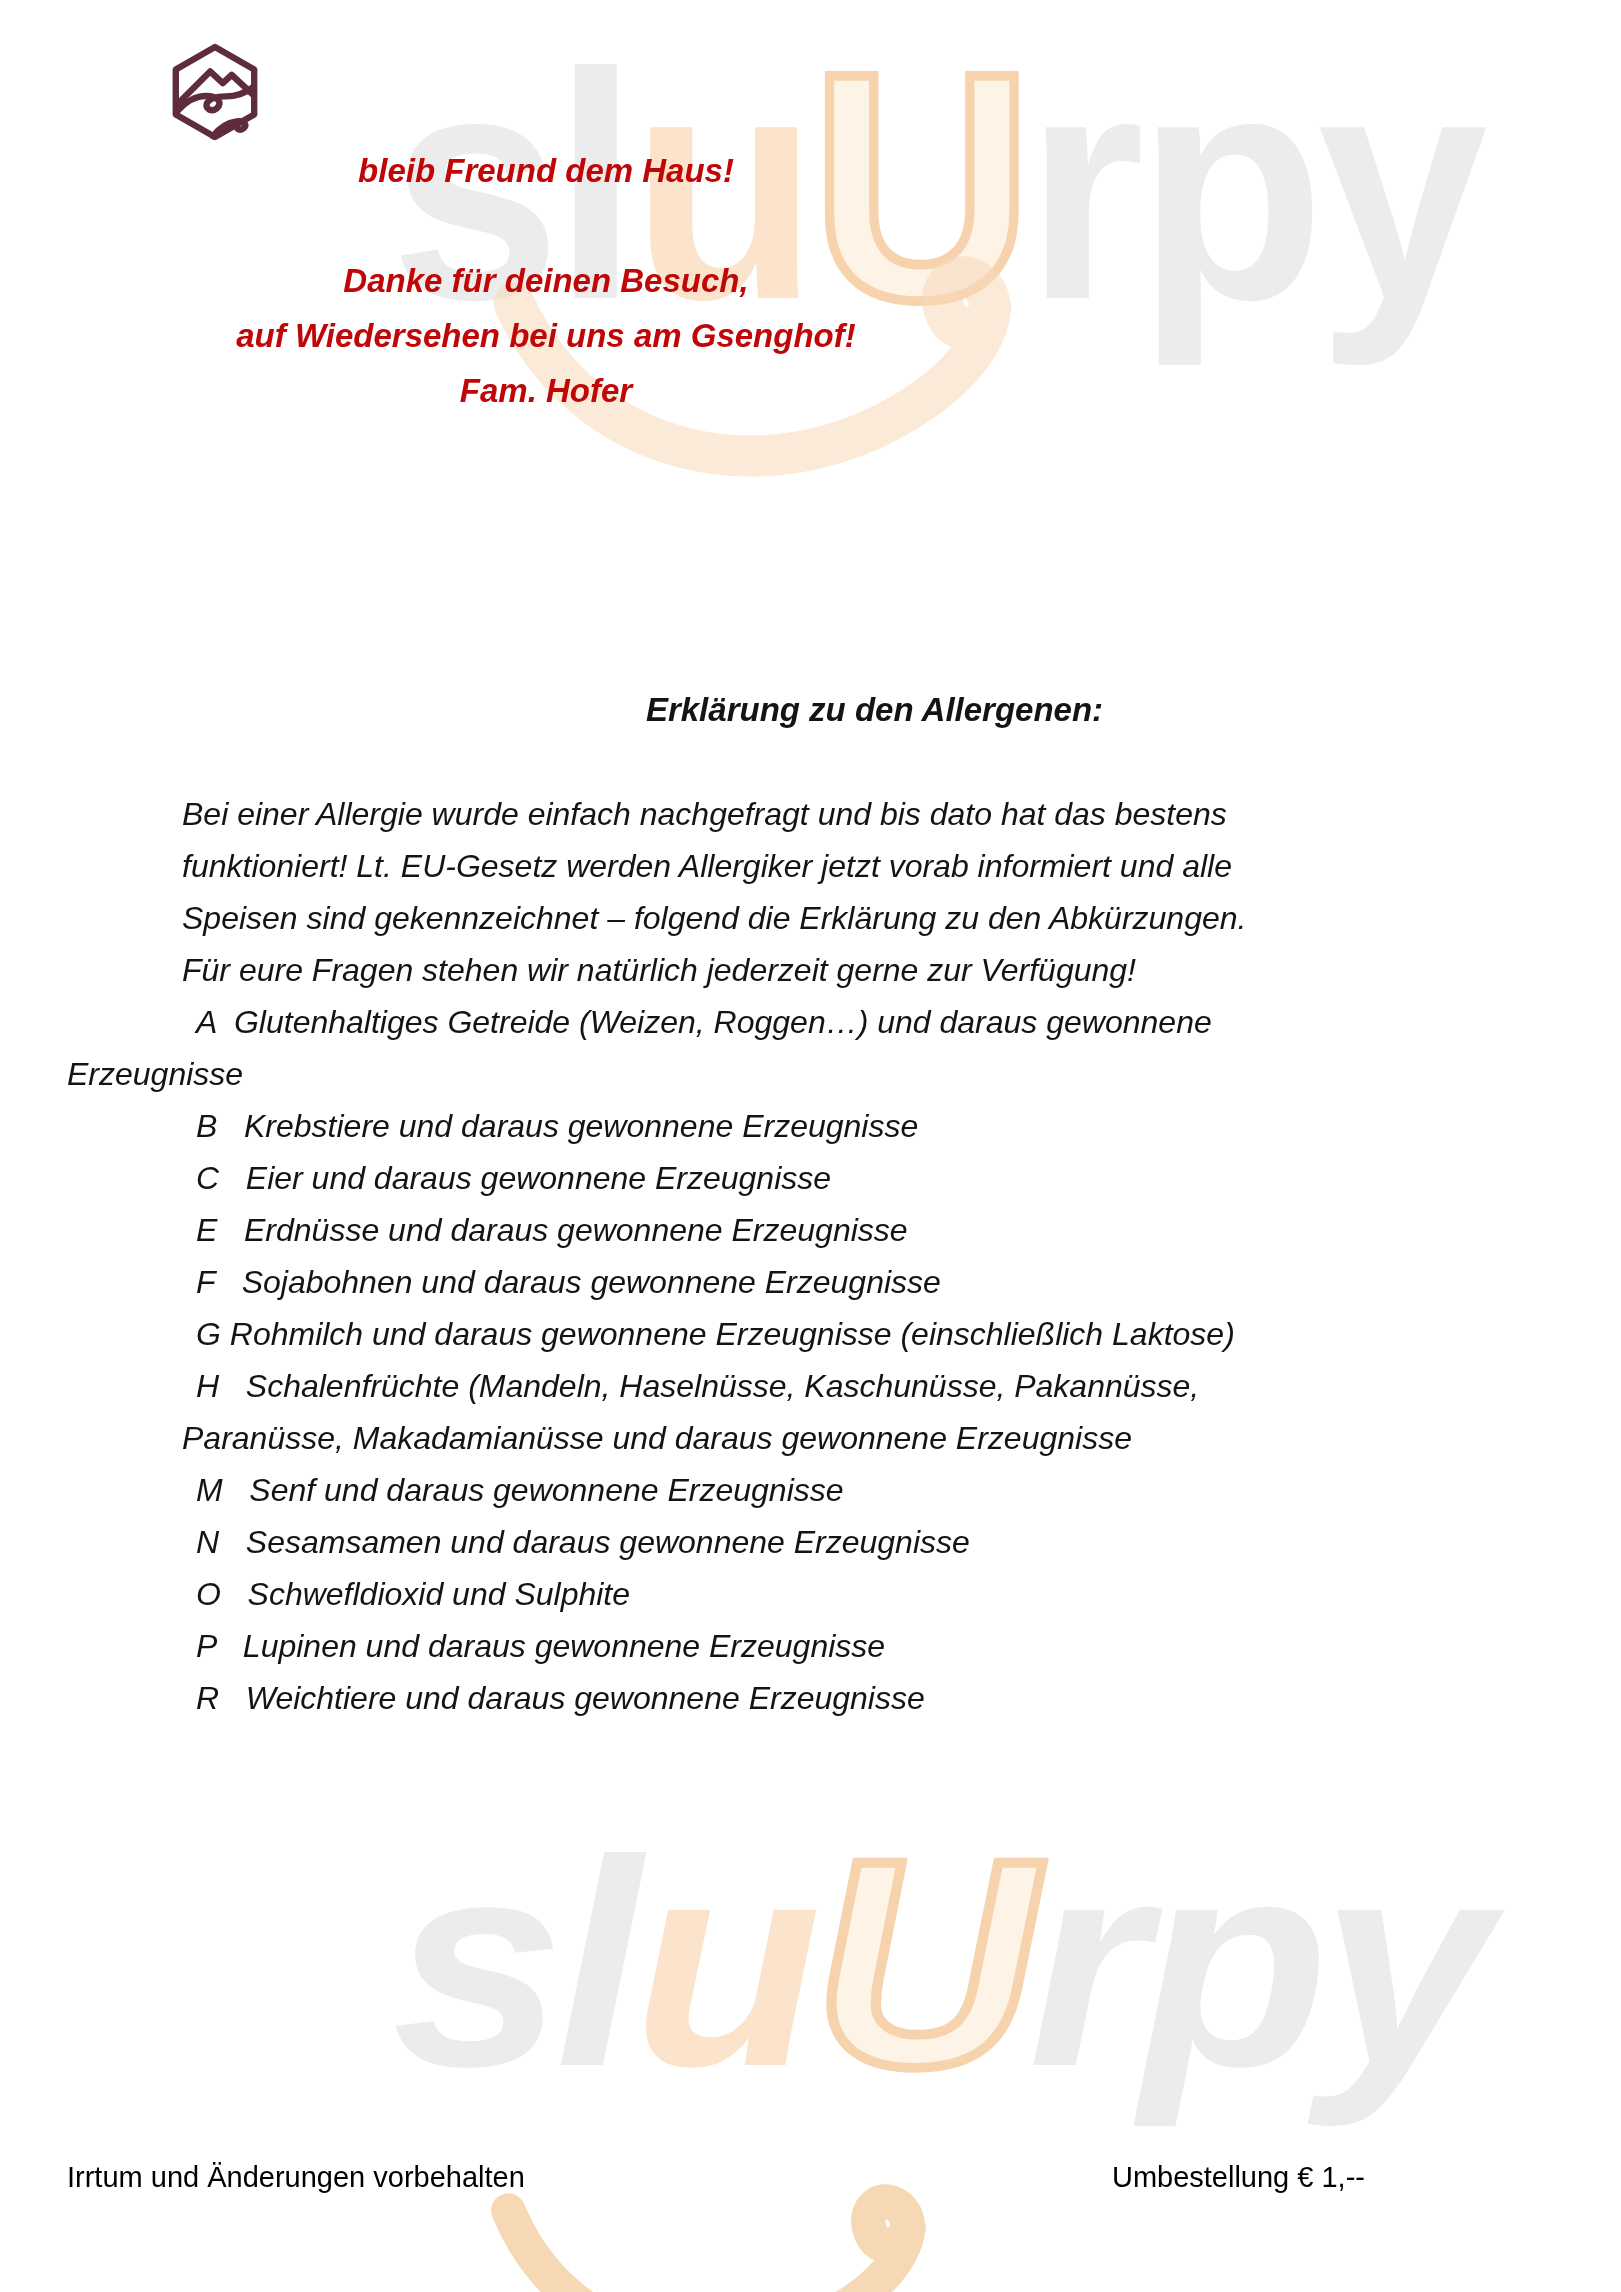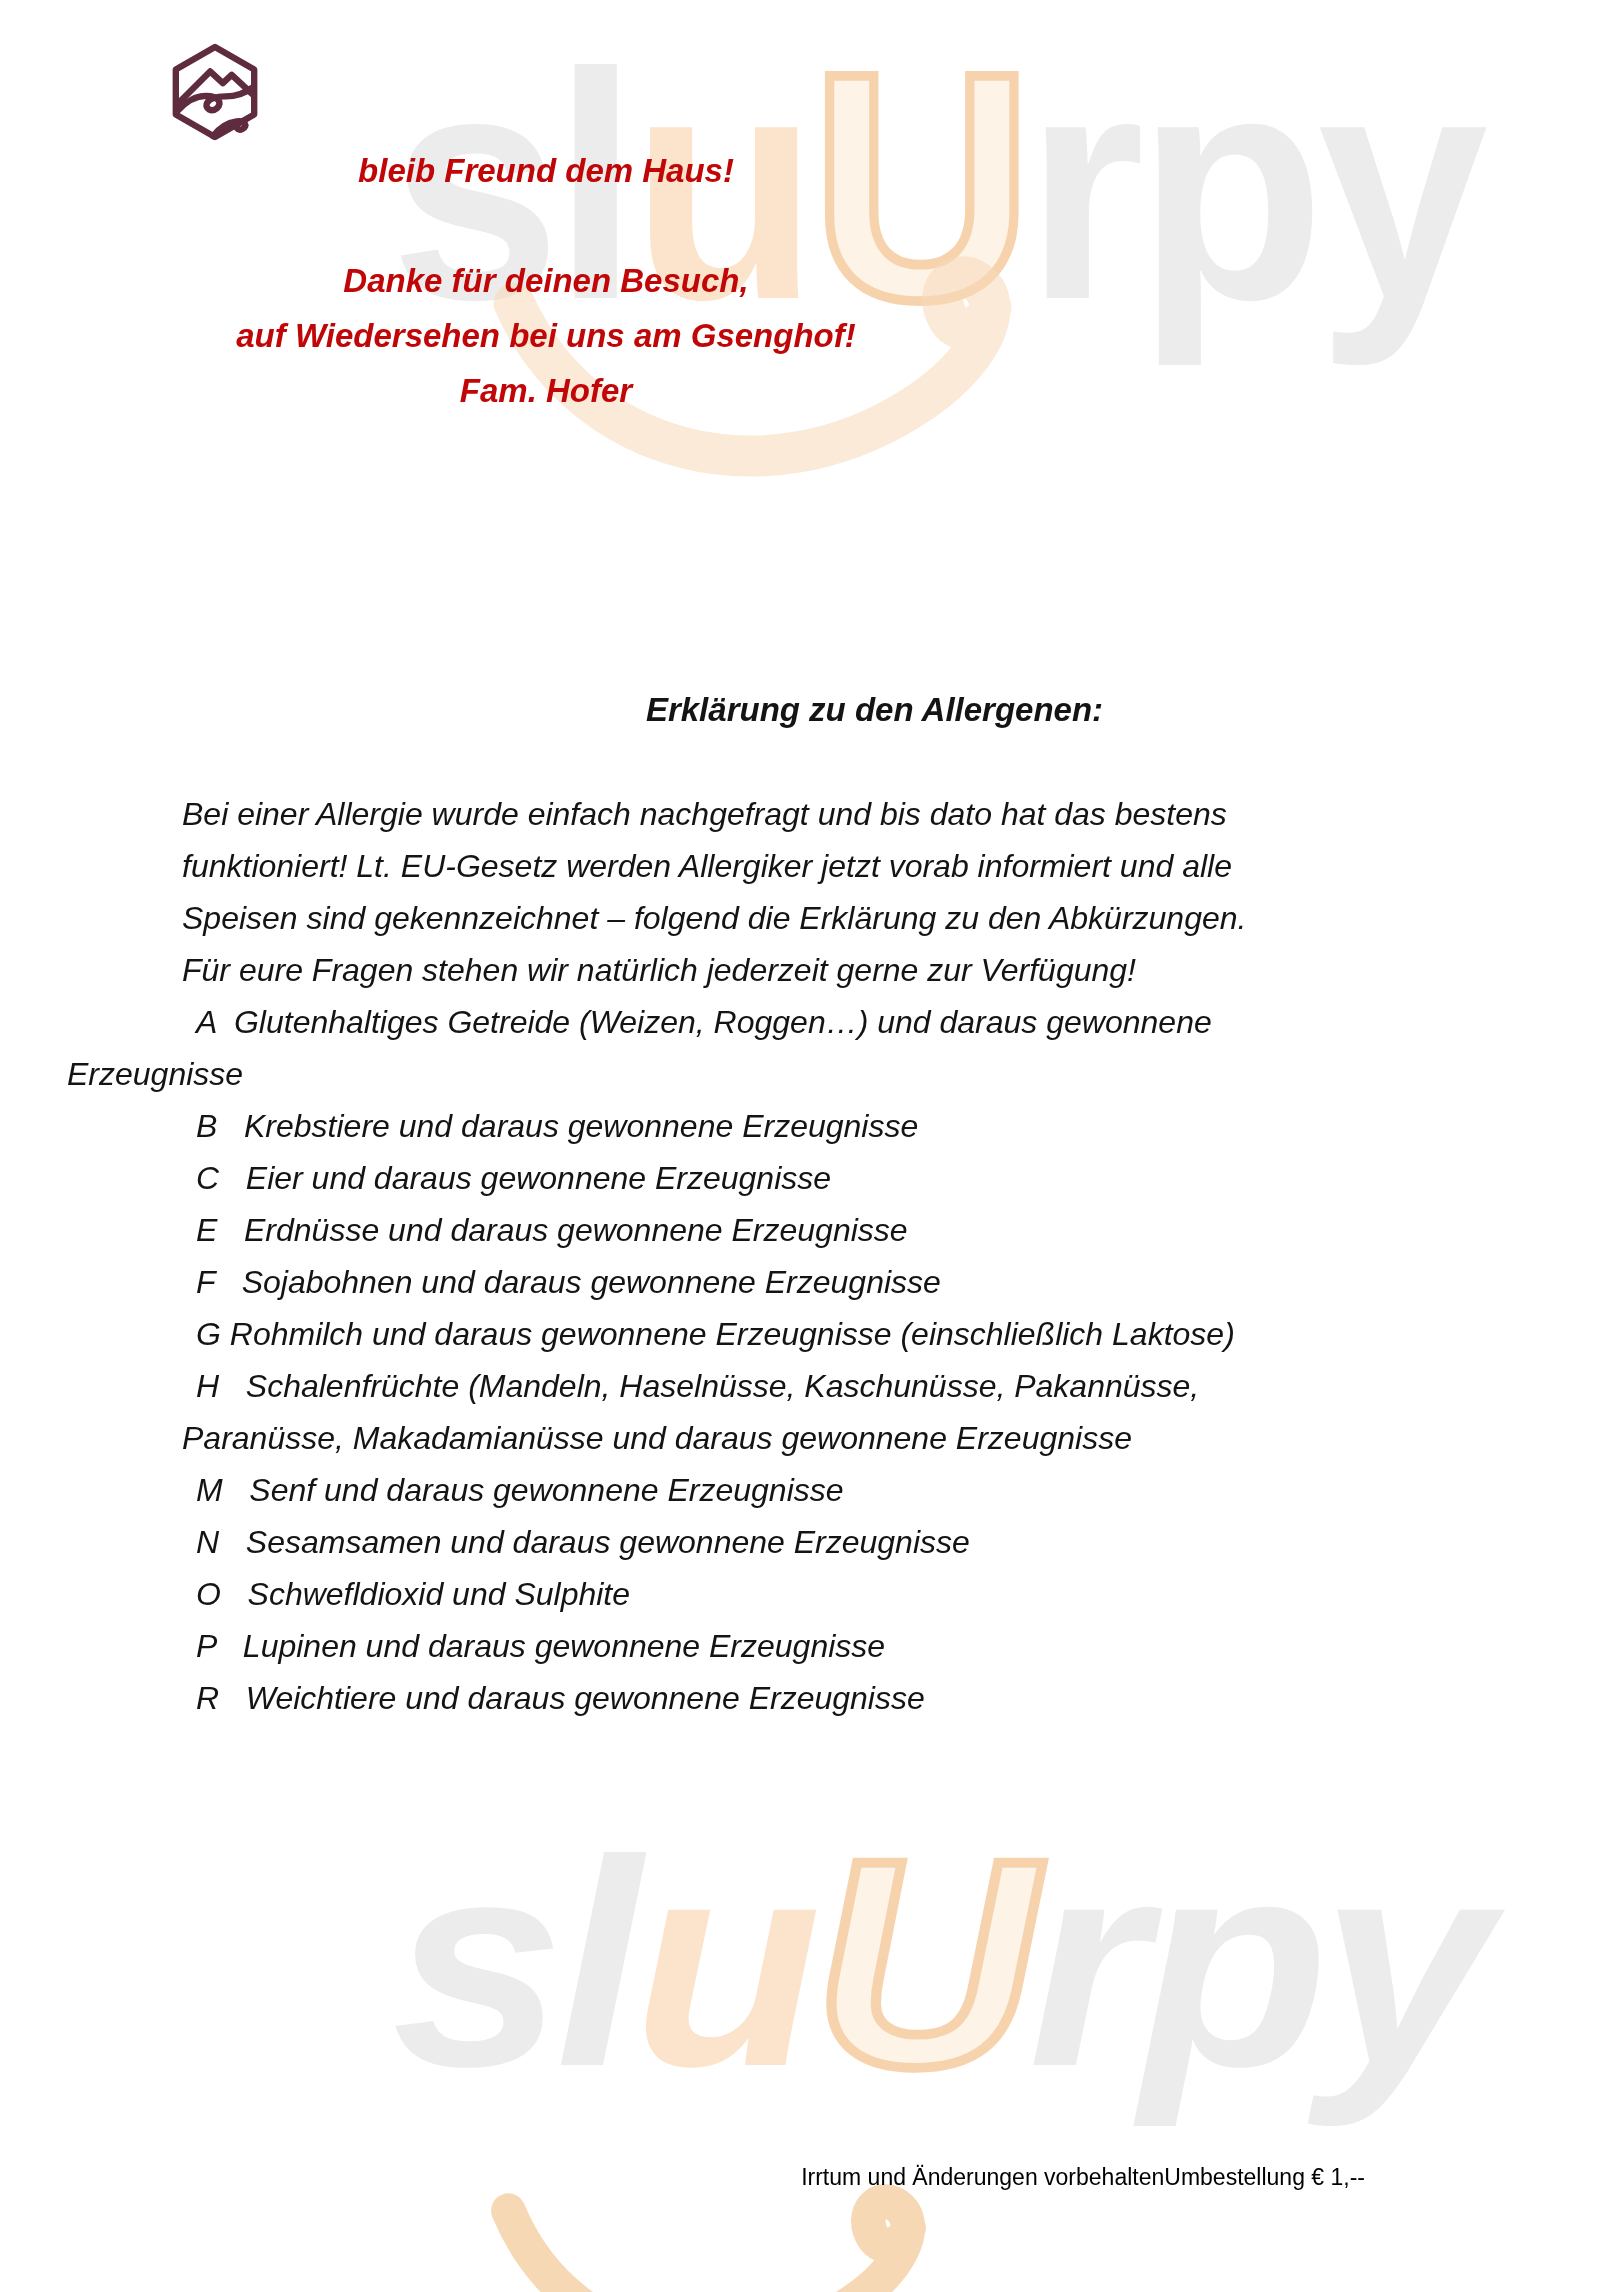--- a/index.html
+++ b/index.html
@@ -45,22 +45,22 @@
   .sec-title{font-weight:bold;padding-left:115px;font-size:33px;text-align:center;}
   .vgap{height:52px;}
   .intro-bold .line{font-weight:bold;padding-left:115px;}
   .intro-italic .line{font-weight:normal;padding-left:115px;}
   .allergen-list .line{font-weight:normal;padding-left:129px;white-space:pre-wrap;}
   .allergen-list .line.ind-hang{padding-left:0;}
   .allergen-list .line.ind-cont{padding-left:115px;}
   
   .footer{
     position:absolute;left:67px;top:2160px;width:1298px;z-index:1;
-    display:flex;justify-content:flex-end;
-    font-size:23px;line-height:35px;color:#000;
+    display:flex;justify-content:space-between;
+    font-size:29px;line-height:35px;color:#000;
   }
 </style>
 </head>
 <body>
 
 <div class="page">
 
   <div class="wm wm-top" style="left:390px;top:39px;">
     <div class="wm-text"><span class="wm-gray">sl</span><span class="wm-peach">u</span><span class="wm-peach-strong">U</span><span class="wm-gray">rpy</span></div>
   </div>

